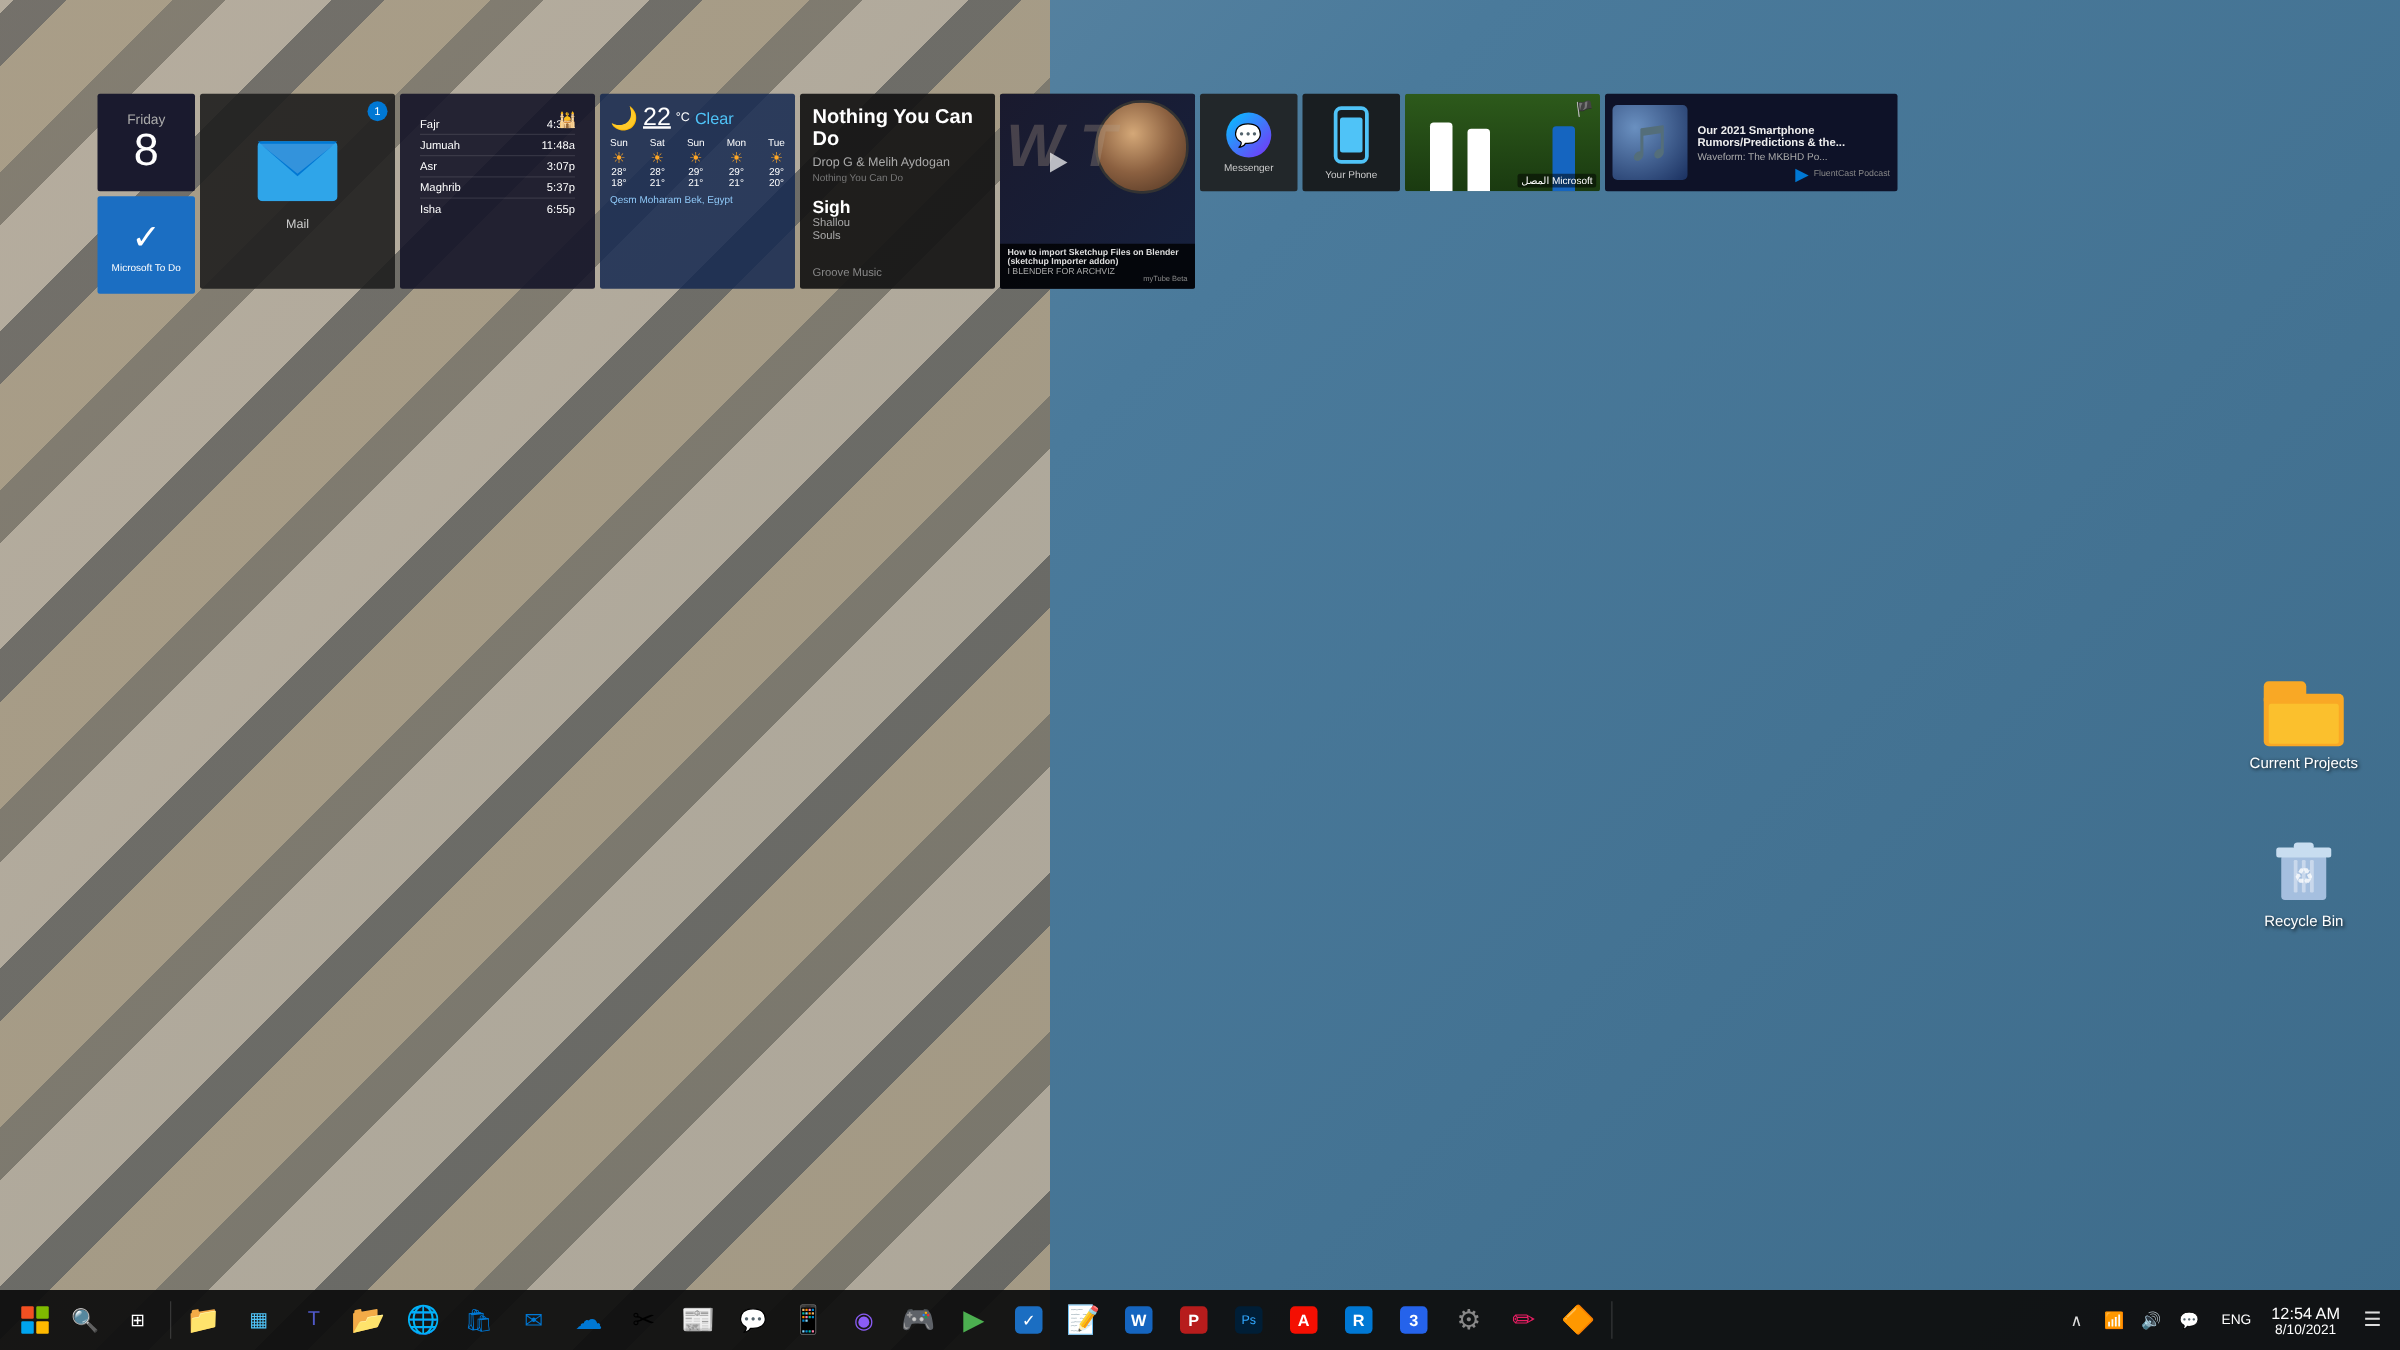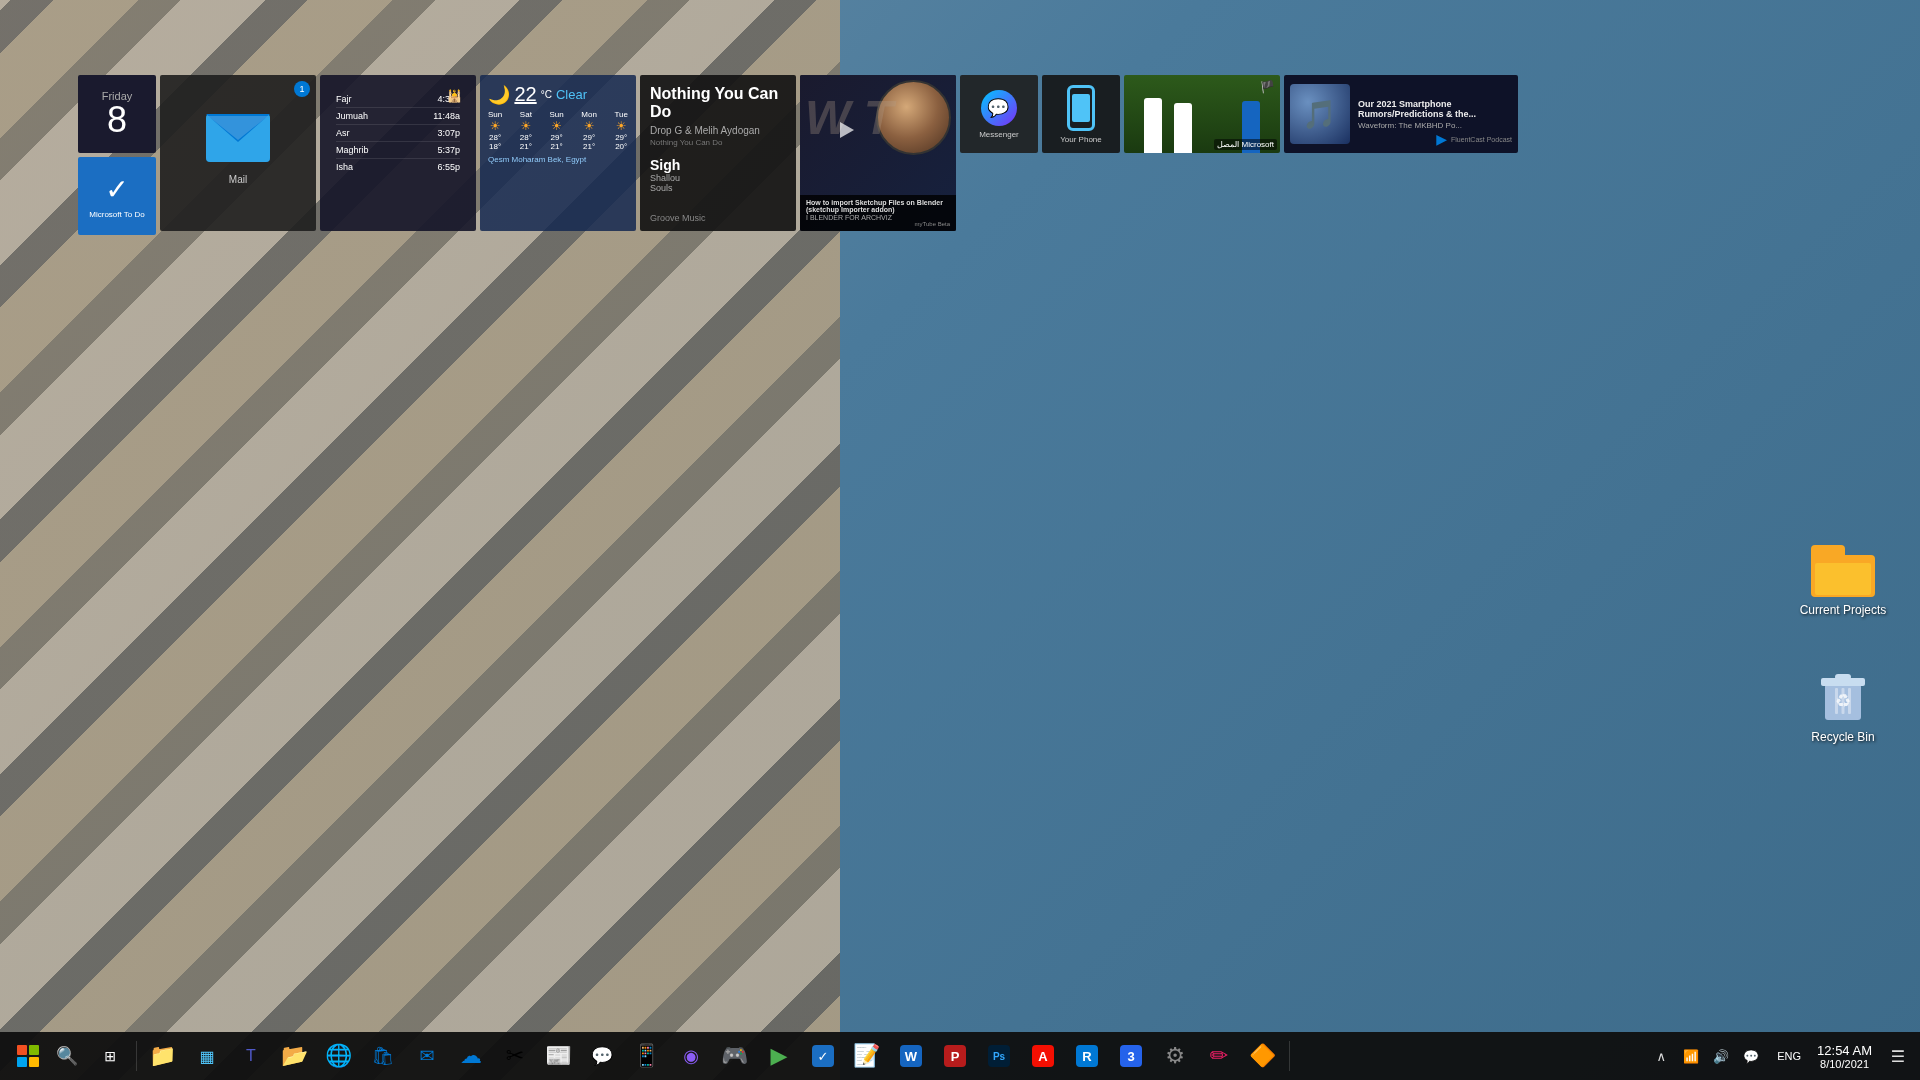--- a/index.html
+++ b/index.html
@@ -721,21 +721,21 @@
 
   <div class="taskbar-app">
     <span class="app-icon" style="background:#1565c0;color:white;width:22px;height:22px;display:flex;align-items:center;justify-content:center;border-radius:4px;font-size:13px;font-weight:bold;">W</span>
   </div>
 
   <div class="taskbar-app">
     <span class="app-icon" style="background:#b71c1c;color:white;width:22px;height:22px;display:flex;align-items:center;justify-content:center;border-radius:4px;font-size:13px;font-weight:bold;">P</span>
   </div>
 
   <div class="taskbar-app">
-    <span class="app-icon" style="background:#001e36;color:#31a8ff;width:22px;height:22px;display:flex;align-items:center;justify-content:center;border-radius:4px;font-size:10px;font-weight:bold;">Ps</span>
+    <span class="app-icon" style="background:#001e36;color:#31a8ff;width:22px;height:22px;display:flex;align-items:center;justify-content:center;border-radius:4px;font-size:10px;font-weight:normal;">Ps</span>
   </div>
 
   <div class="taskbar-app">
     <span class="app-icon" style="background:#f40f02;color:white;width:22px;height:22px;display:flex;align-items:center;justify-content:center;border-radius:4px;font-size:13px;font-weight:bold;">A</span>
   </div>
 
   <div class="taskbar-app">
     <span class="app-icon" style="background:#0078d4;color:white;width:22px;height:22px;display:flex;align-items:center;justify-content:center;border-radius:4px;font-size:13px;font-weight:bold;">R</span>
   </div>
 

